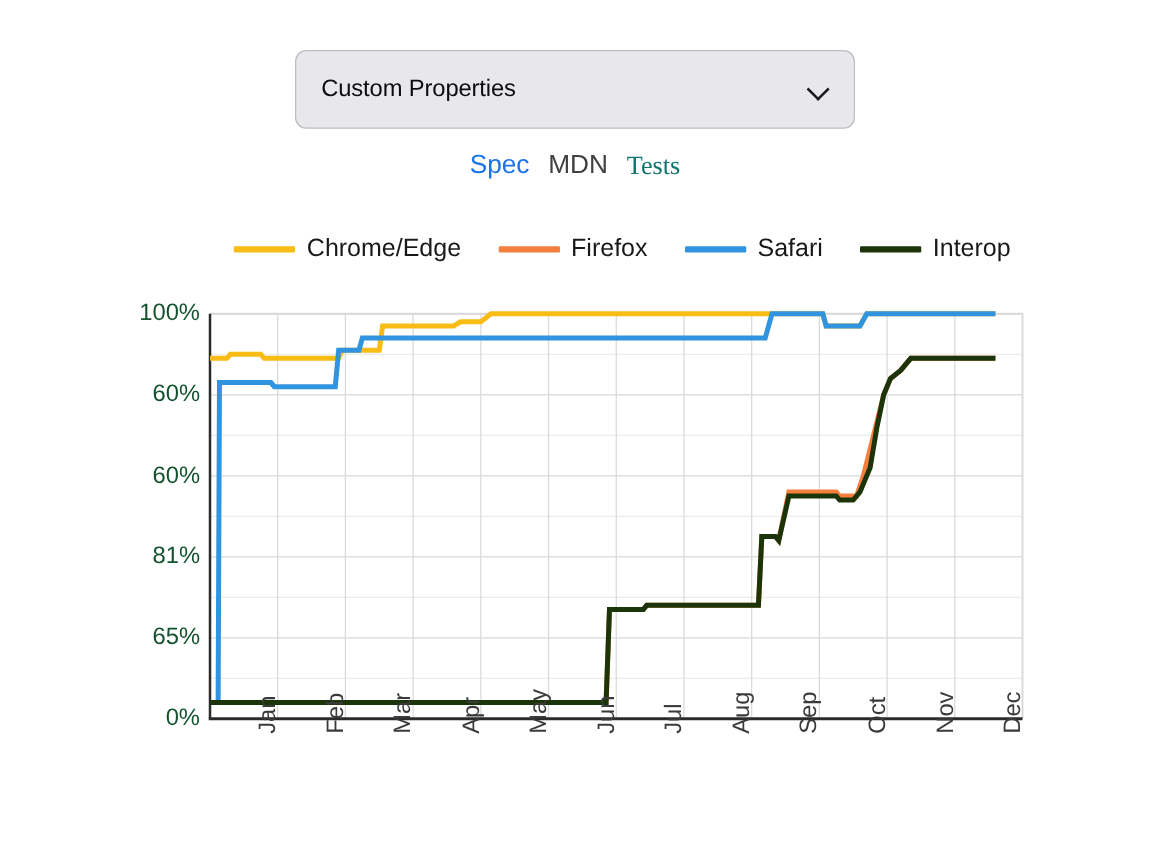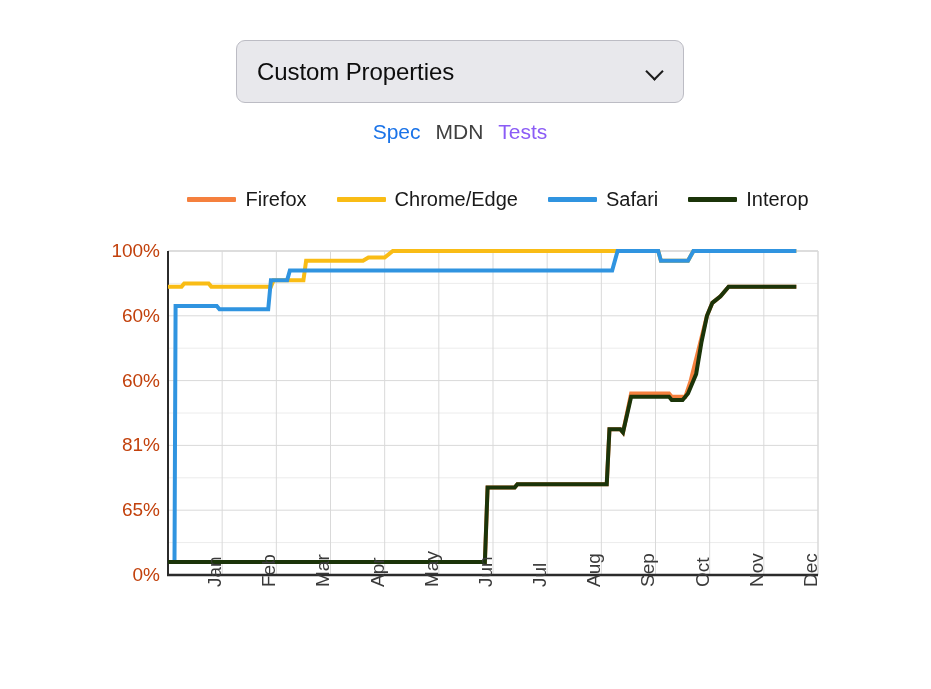--- a/index.html
+++ b/index.html
@@ -31,21 +31,21 @@
     background: #e8e8ec;
     border: 1px solid #bcbcc4;
     border-radius: 9px;
     display: flex;
     align-items: center;
     padding: 0 18px 0 20px;
     cursor: pointer;
   }
   #feature-select .label {
     flex: 1 1 auto;
-    font-size: 24px;
+    font-size: 19px;
     color: #0d0d0d;
     letter-spacing: -0.1px;
     white-space: nowrap;
     overflow: hidden;
   }
   #feature-select .chev {
     flex: 0 0 auto;
     width: 20px;
     height: 20px;
     position: relative;
@@ -126,21 +126,21 @@
     position: absolute;
     left: 0;
     top: 0;
   }
 
   .ytick {
     position: absolute;
     right: 0;
     text-align: right;
     font-size: 19px;
-    color: #c2410c;
+    color: #14532d;
     transform: translateY(-50%);
     white-space: nowrap;
   }
   #ytick-layer {
     position: absolute;
     left: 86px;
     top: 0;
     width: 74px;
     height: 470px;
   }
@@ -167,33 +167,33 @@
 <div id="feature-select-wrap">
   <div id="feature-select" style="background: rgb(232, 232, 236);">
     <span class="label">Custom Properties</span>
     <span class="chev"></span>
   </div>
 </div>
 
 <div id="link-row">
   <a style="color: rgb(26, 115, 232);">Spec</a>
   <a style="color: #404040;">MDN</a>
-  <a style="color: #8b5cf6;">Tests</a>
+  <a style="color: #0f766e; font-family: Liberation Serif, serif;">Tests</a>
 </div>
 
 <div id="chart-block">
 
   <div id="legend">
+    <div class="legend-item">
+      <span class="legend-swatch" style="background: rgb(249, 188, 21);"></span>
+      <span class="legend-label">Chrome/Edge</span>
+    </div>
     <div class="legend-item">
       <span class="legend-swatch" style="background: rgb(245, 128, 62);"></span>
       <span class="legend-label">Firefox</span>
-    </div>
-    <div class="legend-item">
-      <span class="legend-swatch" style="background: rgb(249, 188, 21);"></span>
-      <span class="legend-label">Chrome/Edge</span>
     </div>
     <div class="legend-item">
       <span class="legend-swatch" style="background: rgb(48, 148, 224);"></span>
       <span class="legend-label">Safari</span>
     </div>
     <div class="legend-item">
       <span class="legend-swatch" style="background: rgb(27, 52, 9);"></span>
       <span class="legend-label">Interop</span>
     </div>
   </div>

